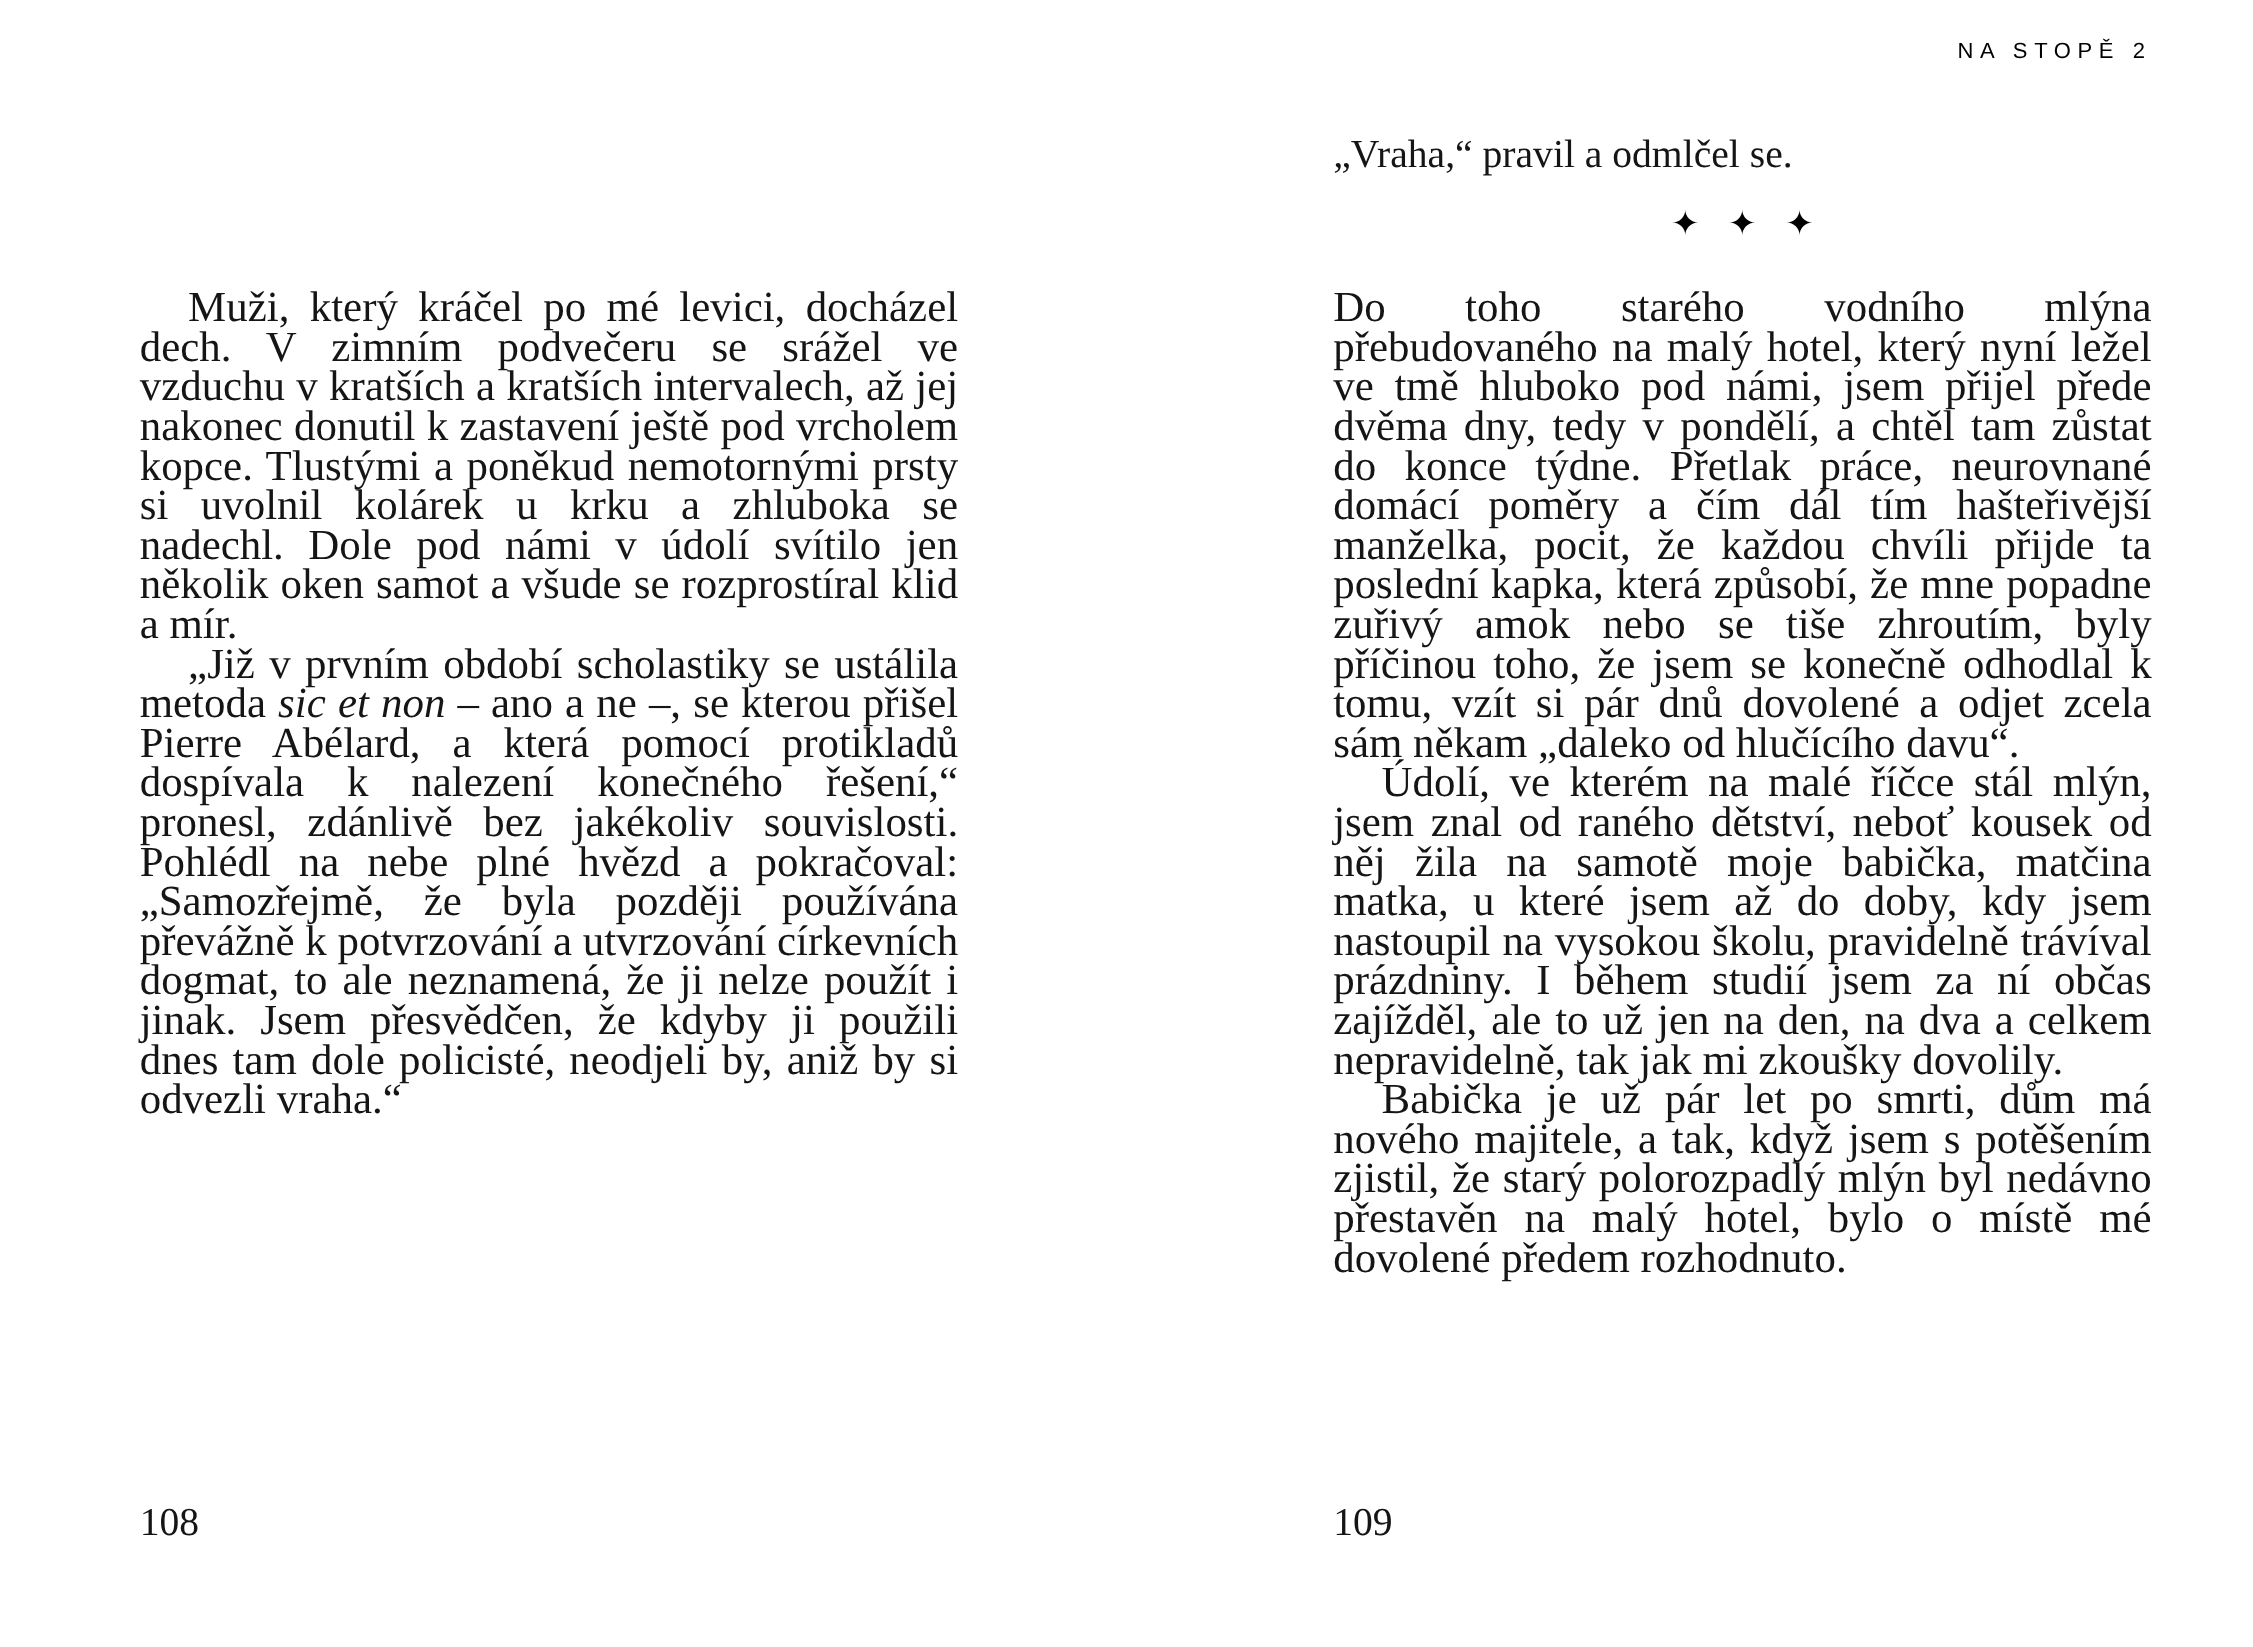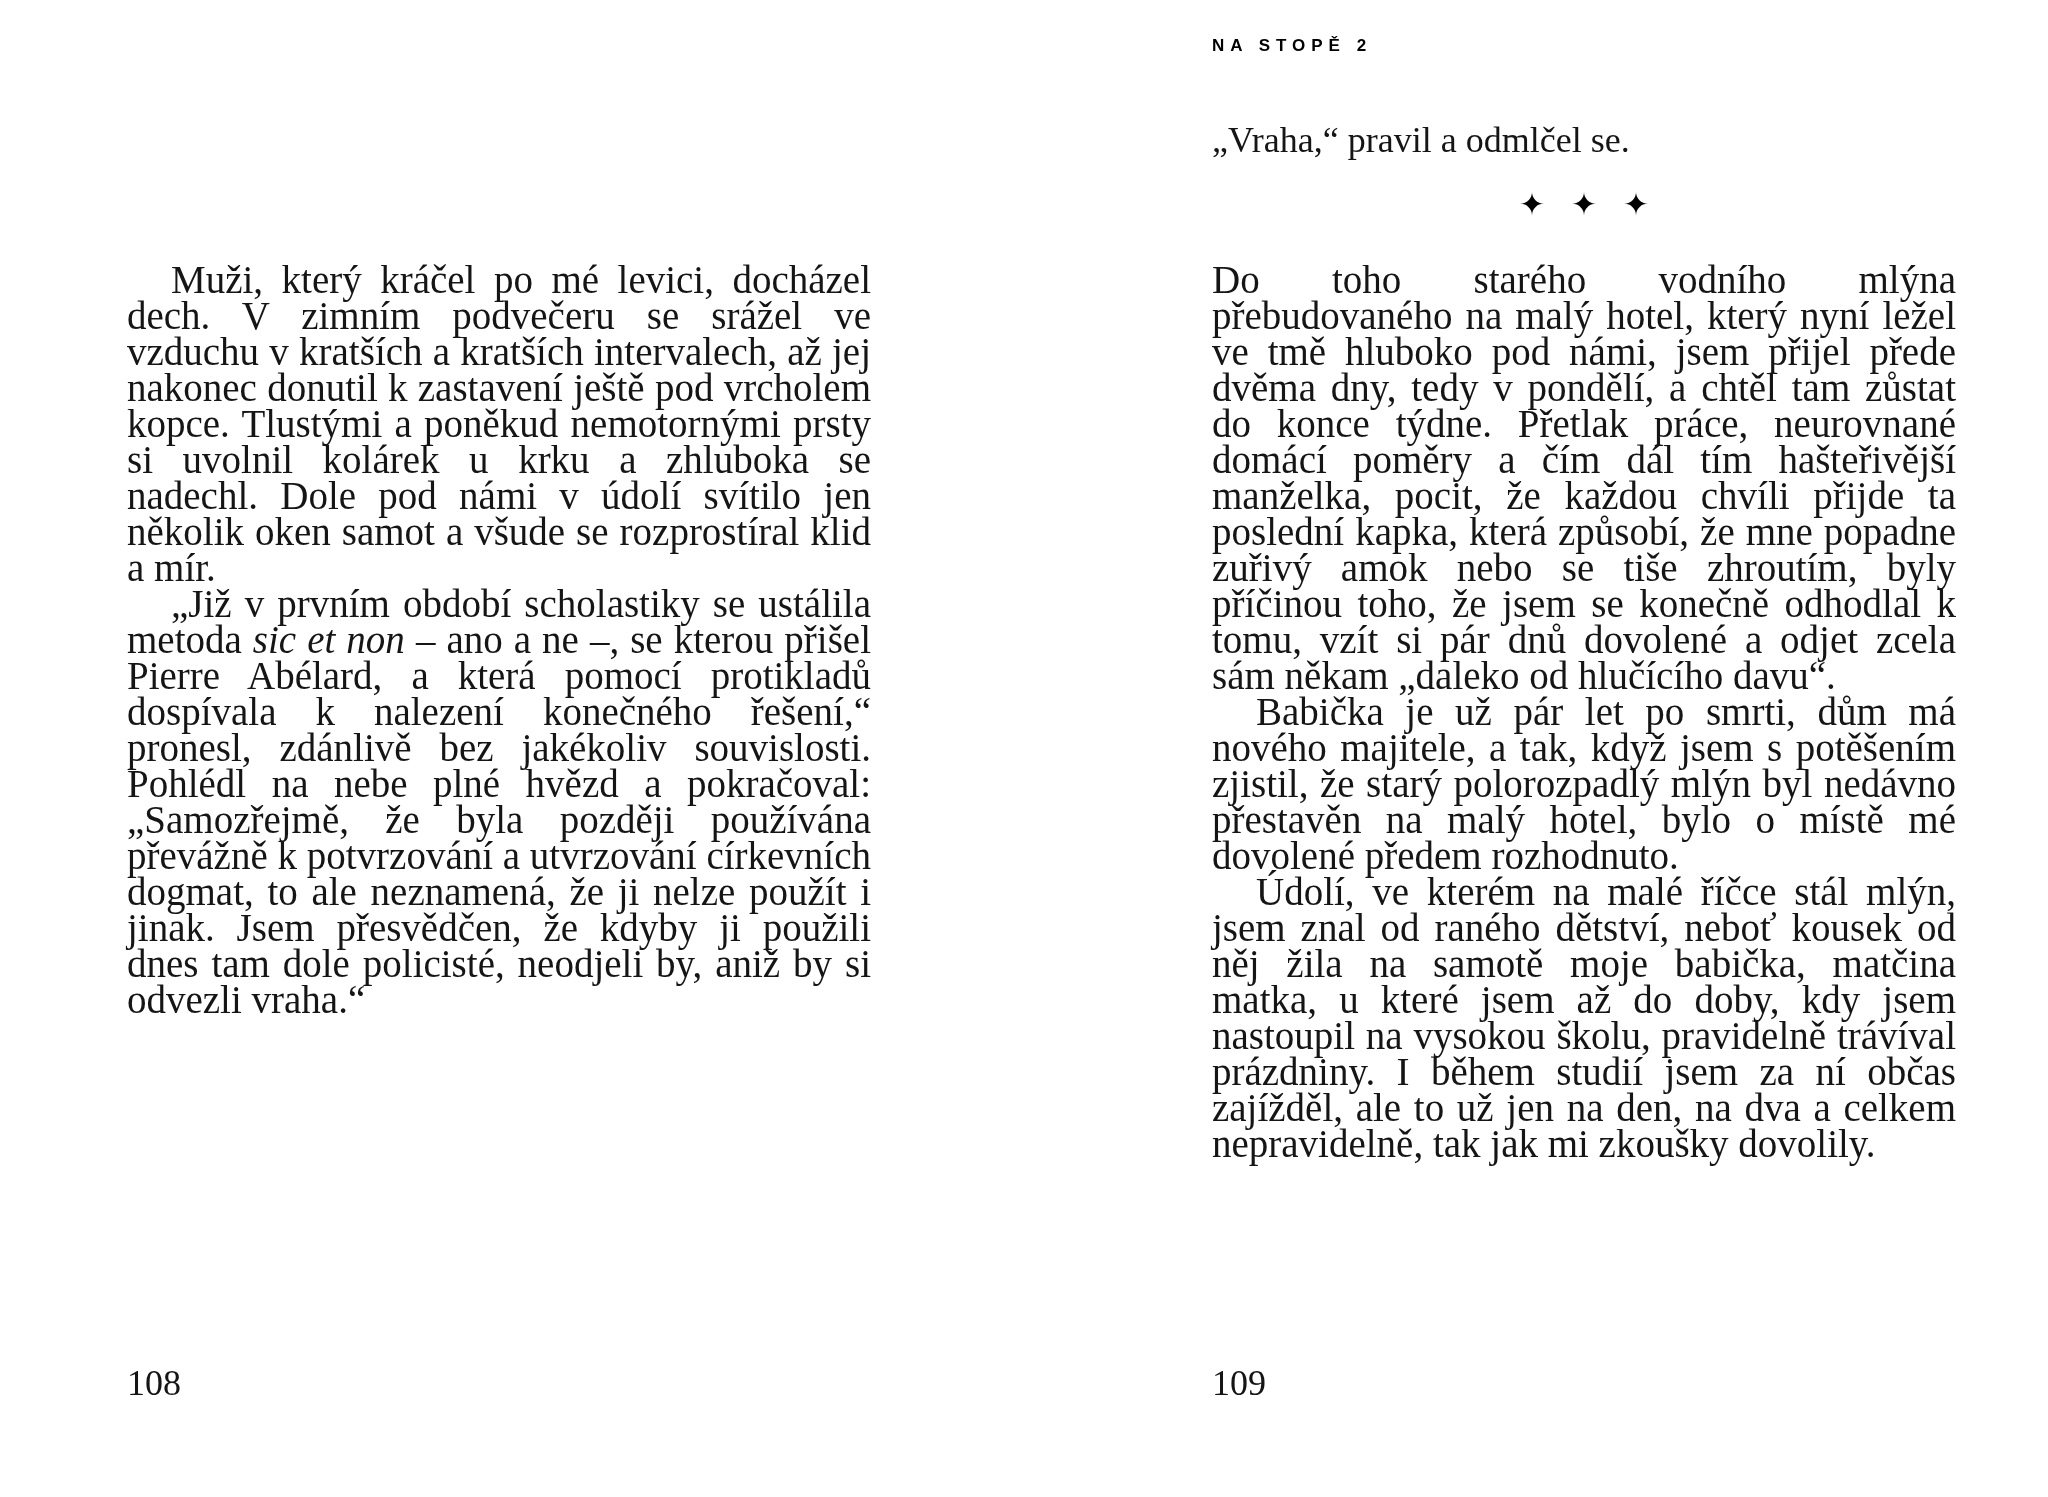--- a/index.html
+++ b/index.html
@@ -30,24 +30,24 @@
   em { font-style: italic; }
 
   .page-left  .text-block { left: 127px;  top: 262px; }
   .page-right .text-block { left: 1212px; top: 262px; }
 
   .running-header {
     position: absolute;
     top: 36px;
     left: 1212px;
     width: 744px;
-    text-align: left;
+    text-align: right;
     font-family: "Liberation Sans", "DejaVu Sans", sans-serif;
-    font-weight: bold;
-    font-size: 17px;
+    font-weight: normal;
+    font-size: 20px;
     letter-spacing: 6px;
     color: #000;
   }
 
   .opening-line {
     position: absolute;
     left: 1212px;
     top: 122px;
     width: 744px;
     margin: 0;
@@ -95,20 +95,20 @@
 
   <div class="page page-right">
     <div class="running-header">NA STOPĚ 2</div>
 
     <p class="opening-line">„Vraha,“ pravil a odmlčel se.</p>
 
     <div class="divider"><span class="star">✦</span><span class="star">✦</span><span class="star">✦</span></div>
 
     <div class="text-block">
       <p>Do toho starého vodního mlýna přebudovaného na malý hotel, který nyní ležel ve tmě hluboko pod námi, jsem přijel přede dvěma dny, tedy v pondělí, a chtěl tam zůstat do konce týdne. Přetlak práce, neurovnané domácí poměry a čím dál tím hašteřivější manželka, pocit, že každou chvíli přijde ta poslední kapka, která způsobí, že mne popadne zuřivý amok nebo se tiše zhroutím, byly příčinou toho, že jsem se konečně odhodlal k tomu, vzít si pár dnů dovolené a odjet zcela sám někam „daleko od hlučícího davu“.</p>
+      <p class="indent">Údolí, ve kterém na malé říčce stál mlýn, jsem znal od raného dětství, neboť kousek od něj žila na samotě moje babička, matčina matka, u které jsem až do doby, kdy jsem nastoupil na vysokou školu, pravidelně trávíval prázdniny. I během studií jsem za ní občas zajížděl, ale to už jen na den, na dva a celkem nepravidelně, tak jak mi zkoušky dovolily.</p>
       <p class="indent">Babička je už pár let po smrti, dům má nového majitele, a tak, když jsem s potěšením zjistil, že starý polorozpadlý mlýn byl nedávno přestavěn na malý hotel, bylo o místě mé dovolené předem rozhodnuto.</p>
-      <p class="indent">Údolí, ve kterém na malé říčce stál mlýn, jsem znal od raného dětství, neboť kousek od něj žila na samotě moje babička, matčina matka, u které jsem až do doby, kdy jsem nastoupil na vysokou školu, pravidelně trávíval prázdniny. I během studií jsem za ní občas zajížděl, ale to už jen na den, na dva a celkem nepravidelně, tak jak mi zkoušky dovolily.</p>
     </div>
 
     <div class="page-number page-number-right">109</div>
   </div>
 
 </div>
 
 </body></html>

